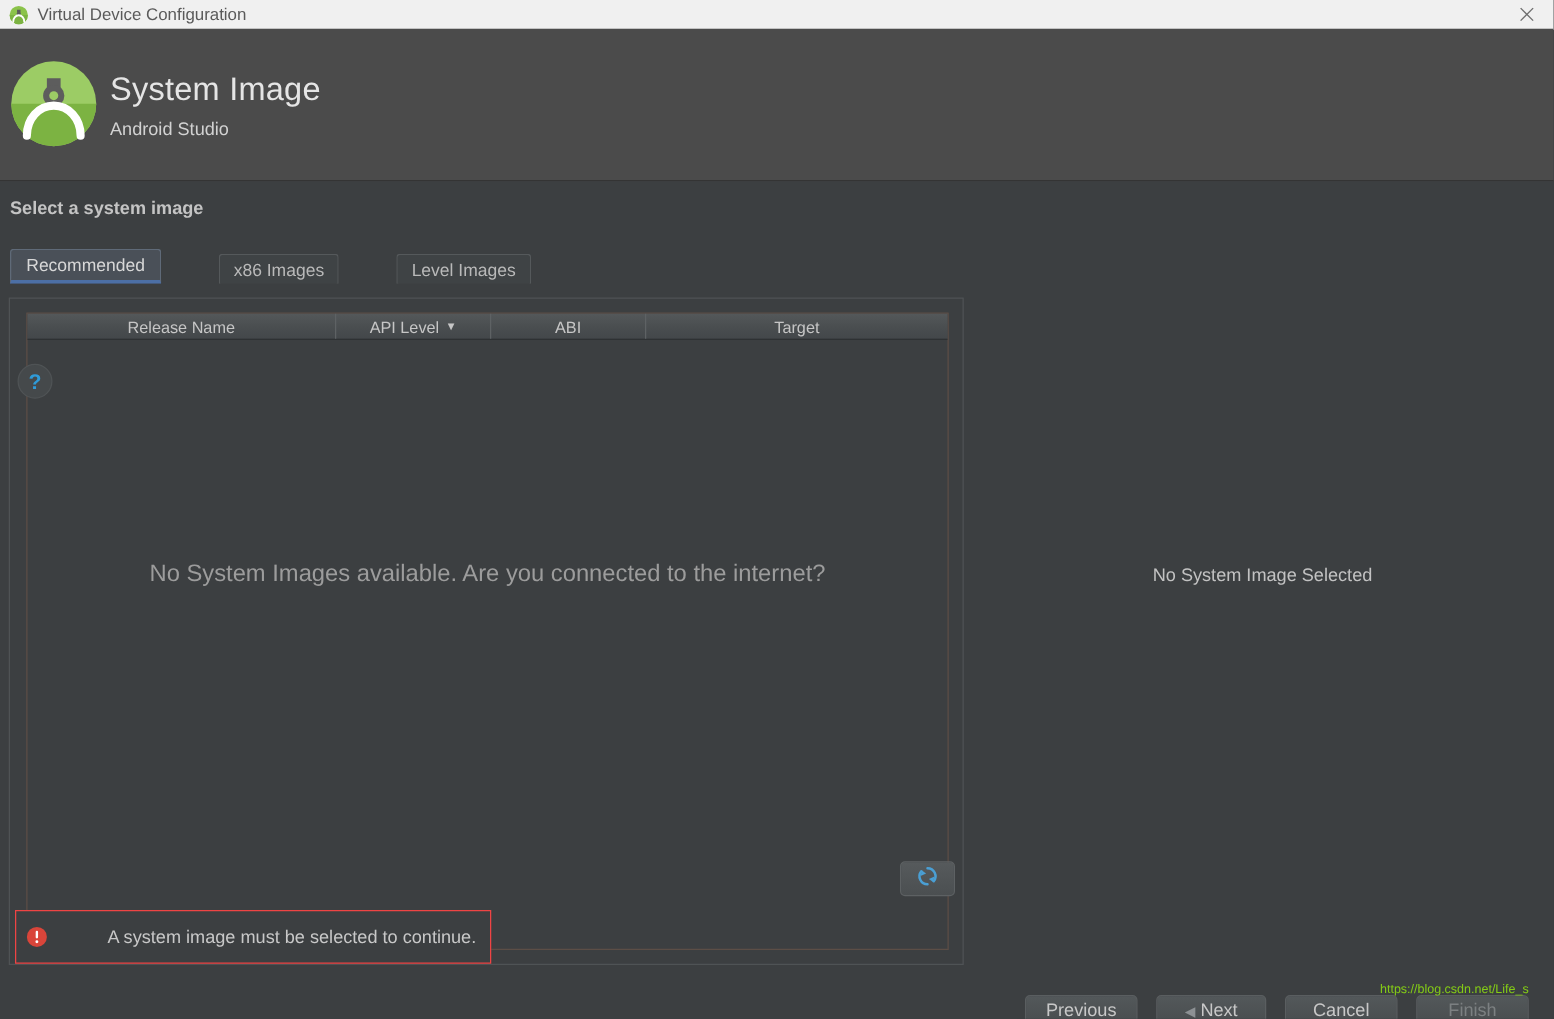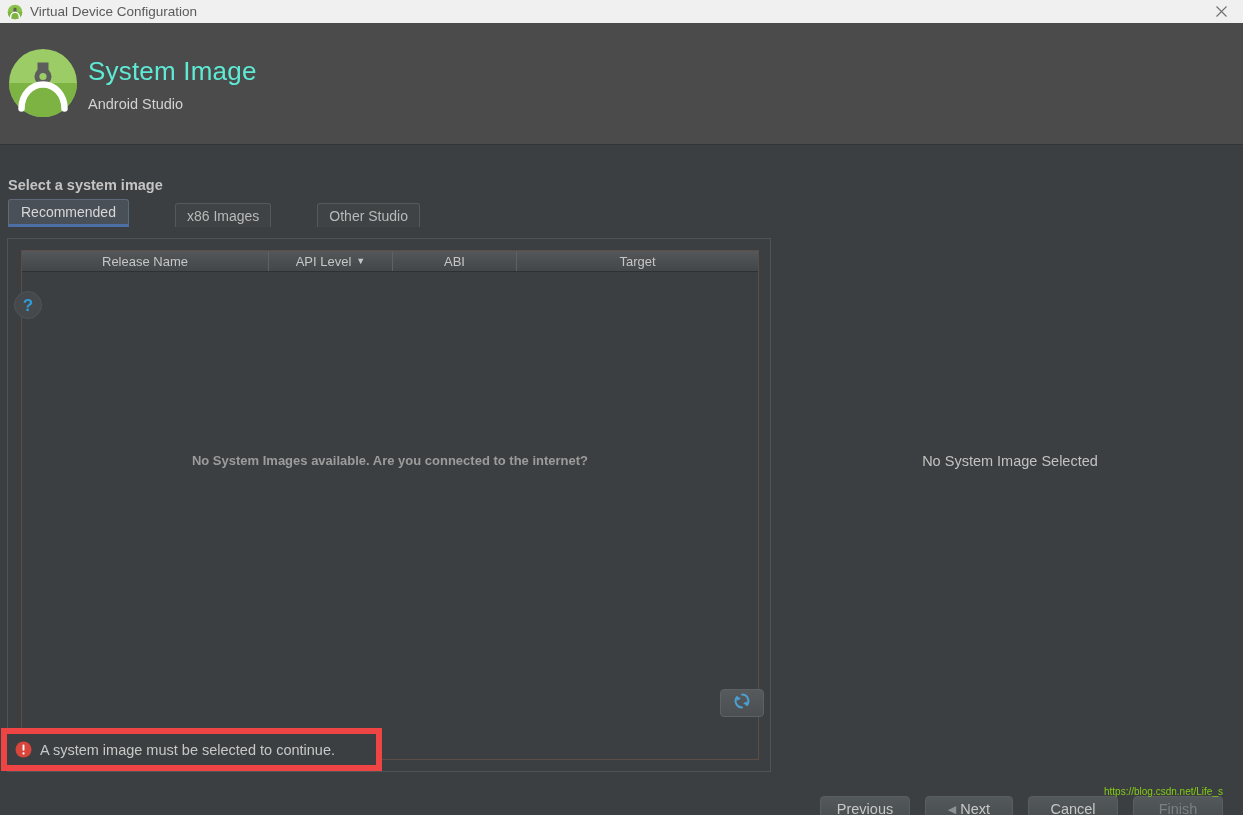--- a/index.html
+++ b/index.html
@@ -62,21 +62,21 @@
   }
   .header-logo {
     position: absolute;
     left: 8px; top: 25px;
     width: 70px; height: 70px;
   }
   .header-title {
     position: absolute;
     left: 88px; top: 33px;
     font-size: 26px;
-    color: #5eead4;
+    color: #e5e5e5;
     letter-spacing: 0.2px;
     white-space: nowrap;
   }
   .header-subtitle {
     position: absolute;
     left: 88px; top: 73px;
     font-size: 14.5px;
     color: #d2d2d2;
     white-space: nowrap;
     text-align: right;
@@ -84,21 +84,21 @@
 
   
   .body-area {
     position: absolute;
     left: 0; top: 145px;
     width: 1243px; height: 670px;
     background: #3c3f41;
   }
   .section-title {
     position: absolute;
-    left: 8px; top: 32px;
+    left: 8px; top: 14px;
     font-size: 14.5px;
     font-weight: bold;
     color: #c4c4c4;
     white-space: nowrap;
   }
 
   
   .tabs {
     position: absolute;
     left: 8px; top: 54px;
@@ -177,26 +177,25 @@
     color: #c6c6c6;
     line-height: 1;
   }
   .table-empty {
     position: absolute;
     left: 0; top: 0;
     width: 100%; height: 100%;
     display: flex;
     align-items: center;
     justify-content: center;
-    font-size: 13px;
+    font-size: 19px;
     color: #9c9c9c;
     padding-bottom: 90px;
     box-sizing: border-box;
     pointer-events: none;
-    font-weight: bold;
   }
 
   
   .refresh-btn {
     position: absolute;
     left: 720px; top: 544px;
     width: 44px; height: 28px;
     background: linear-gradient(180deg, #565a5c 0%, #4b4f51 100%);
     border: 1px solid #5d6163;
     border-radius: 4px;
@@ -218,27 +217,28 @@
     width: 440px;
     text-align: center;
     font-size: 14.5px;
     color: #c2c2c2;
     white-space: nowrap;
   }
 
   
   .error-bar {
     position: absolute;
-    left: 1px; top: 583px;
+    left: 12px; top: 583px;
     width: 381px; height: 43px;
-    border: 6px solid #ef4444;
-    background: #3c3f41;
-    display: flex;
-    align-items: center;
-    box-sizing: border-box;
+    border: 1px solid #ef4444;
+    background: #3c3f41;
+    display: flex;
+    align-items: center;
+    box-sizing: border-box;
+    gap: 40px;
   }
   .error-icon {
     margin-left: 8px;
     flex: 0 0 auto;
     width: 17px; height: 17px;
   }
   .error-text {
     margin-left: 8px;
     font-size: 14.5px;
     color: #c8c8c8;
@@ -344,21 +344,21 @@
     <div class="header-subtitle">Android Studio</div>
   </div>
 
   <div class="body-area">
 
     <div class="section-title">Select a system image</div>
 
     <div class="tabs">
       <div class="tab selected">Recommended</div>
       <div class="tab">x86 Images</div>
-      <div class="tab">Other Studio</div>
+      <div class="tab">Level Images</div>
     </div>
 
     <div class="table-panel">
       <div class="table-wrap">
         <div class="table-head">
           <div class="th th-col-0">
             <span>Release Name</span>
           </div>
           <div class="th th-col-1">
             <span>API Level</span>

